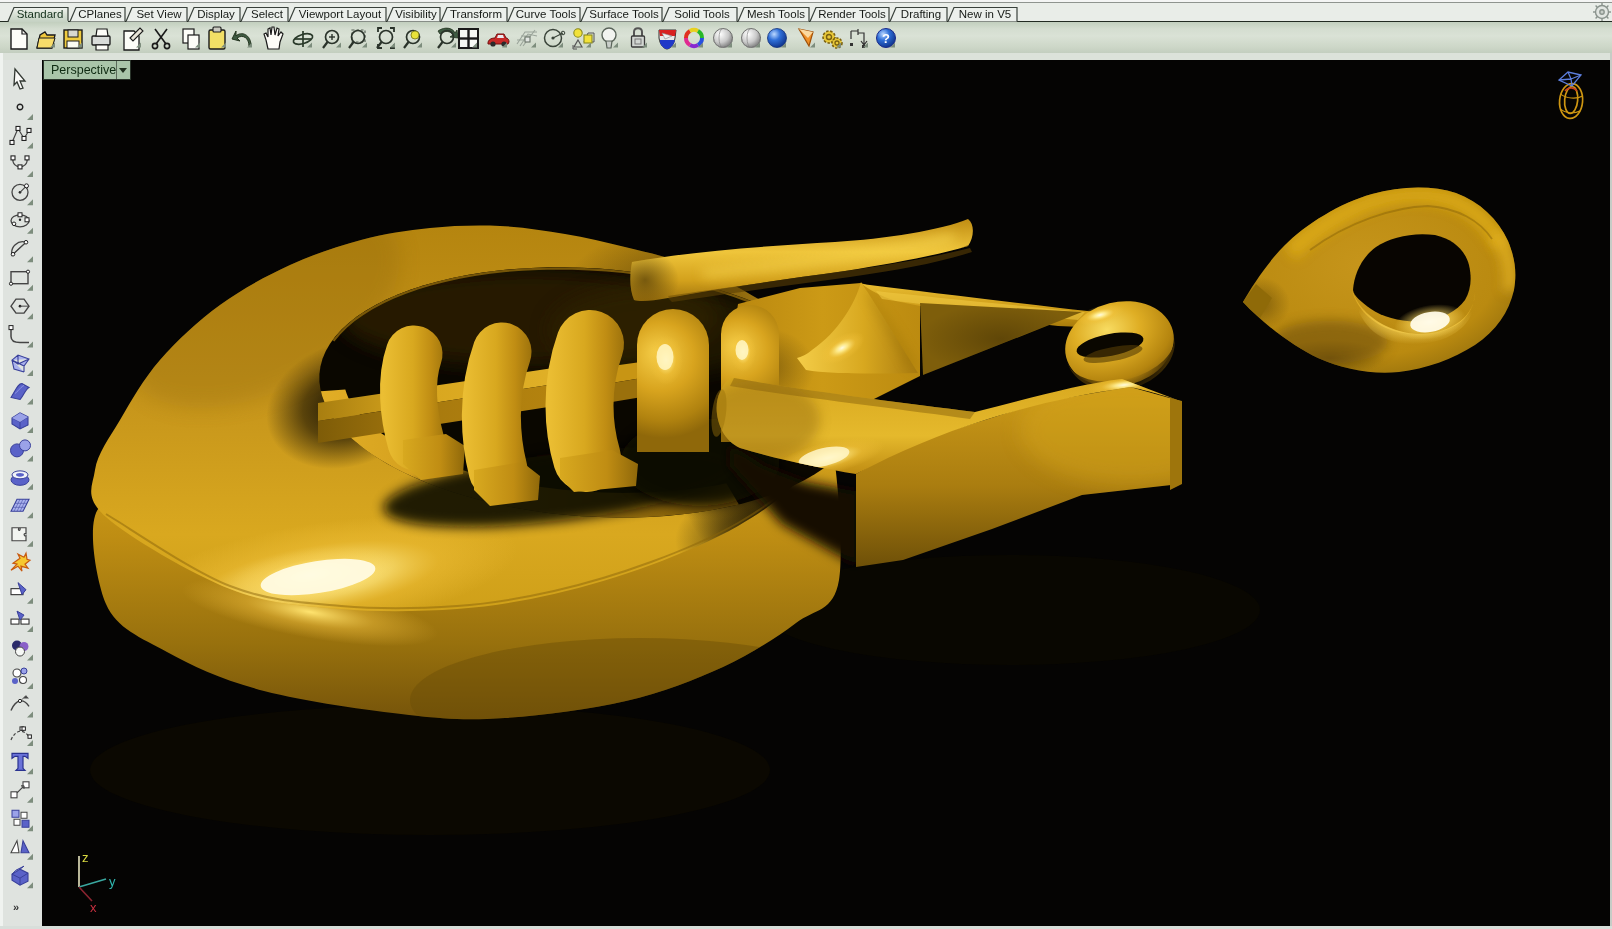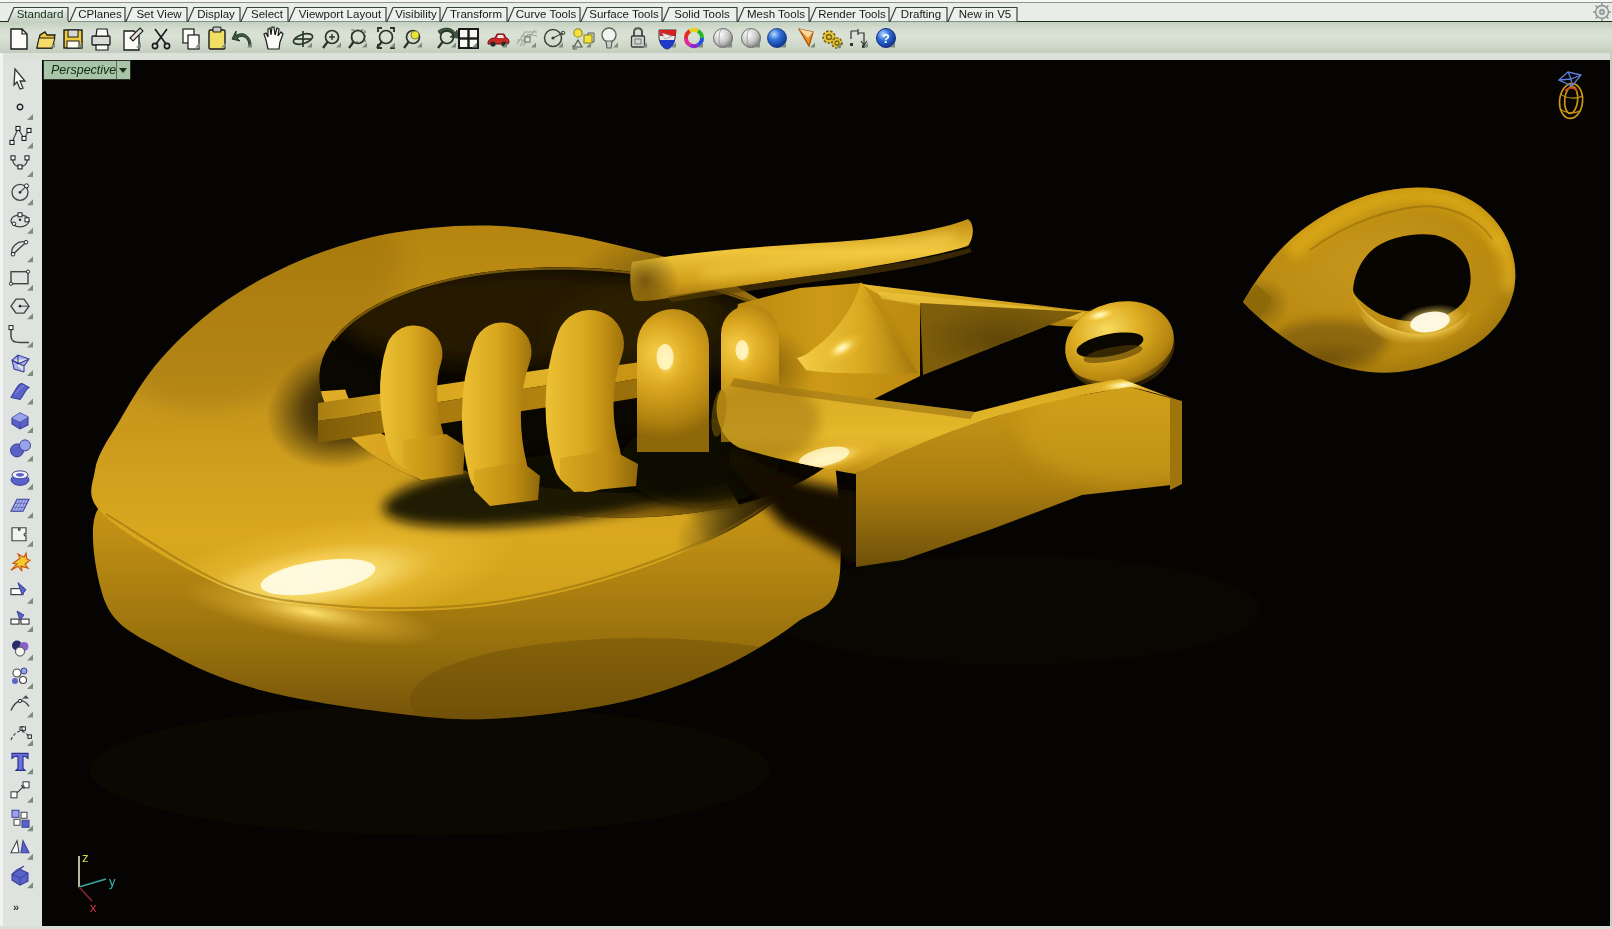--- a/index.html
+++ b/index.html
@@ -762,18 +762,18 @@
       <ellipse cx="1571" cy="100" rx="6.5" ry="13.5"></ellipse>
       <path d="M1560,95 C1566,99 1576,99 1582,95" stroke-width="1.1"></path>
       <path d="M1561,110 C1567,114 1575,114 1581,110" stroke-width="1.1"></path>
     </g>
     <path d="M1565,91 C1568,87 1574,87 1577,91" stroke="#C84020" stroke-width="1.4" fill="none"></path>
     <g stroke="#5C7EDC" stroke-width="1.3" fill="none">
       <path d="M1559,80 L1568,72 L1581,75 L1572,86 Z"></path>
       <path d="M1568,72 L1571,79 L1581,75 M1559,80 L1571,79 L1572,86"></path>
     </g>
   </svg>
-<div class="abs" style="left:43px;top:60px;width:88px;height:20px;background:#A9C5A9;border:1px solid #2A342A;box-sizing:border-box;font-style:italic;">
+<div class="abs" style="left:43px;top:60px;width:88px;height:20px;background:#A9C5A9;border:1px solid #2A342A;box-sizing:border-box;">
     <span style="position:absolute;left:7px;top:2px;font-size:12.5px;color:#0F2B12;">Perspective</span>
     <span style="position:absolute;right:13px;top:0;width:1px;height:18px;background:#5A6B5A;"></span>
     <span style="position:absolute;right:3px;top:7px;width:0;height:0;border-left:4px solid transparent;border-right:4px solid transparent;border-top:5px solid #20301F;"></span>
   </div>
 <div class="abs" style="left:1610px;top:53px;width:2px;height:876px;background:#C6CCC6"></div>
 <div class="abs" style="left:0;top:926px;width:1612px;height:3px;background:#D8DEDA"></div>
 </body></html>

